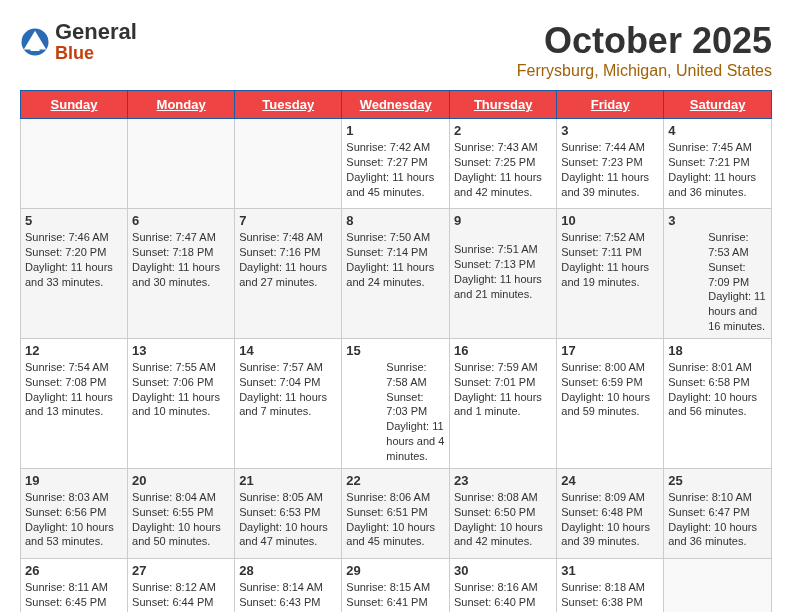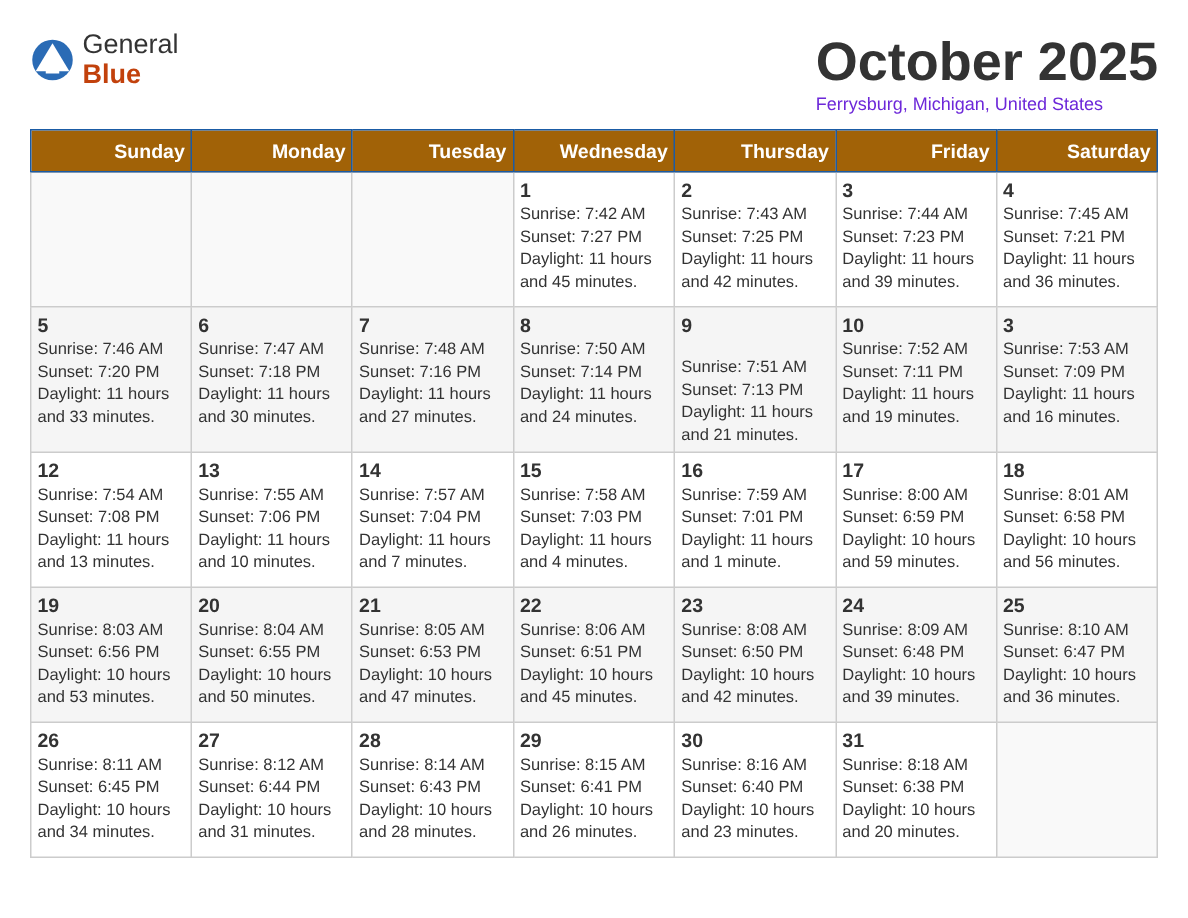--- a/index.html
+++ b/index.html
@@ -19,58 +19,59 @@
     .logo {
       display: flex;
       align-items: center;
     }
     .logo-text {
       display: flex;
       flex-direction: column;
       line-height: 1.1;
     }
     .logo-general {
-      font-size: 18px;
-      font-weight: normal;
+      font-size: 22px;
+      font-weight: bold;
       color: #333;
     }
     .logo-blue {
       font-size: 18px;
       font-weight: bold;
       color: #c2410c;
     }
     .logo-icon {
       width: 30px;
       height: 30px;
       margin-right: 5px;
     }
     .title-area {
-      text-align: left;
+      text-align: right;
     }
     .month-title {
       font-size: 36px;
       font-weight: bold;
       color: #333;
     }
     .location {
-      font-size: 12px;
-      color: #6d28d9;
+      font-size: 16px;
+      color: #a16207;
     }
     .calendar {
       width: 100%;
       border-collapse: collapse;
       border: 1px solid #ccc;
     }
     .calendar th {
-      background-color: #a16207;
+      background-color: #ef4444;
       color: white;
       padding: 6px 4px;
       font-size: 13px;
-      text-align: right;
+      text-align: center;
       border: 1px solid #1a5ba5;
+      text-decoration: underline;
     }
     .calendar td {
       border: 1px solid #ccc;
       vertical-align: top;
       padding: 4px;
       font-size: 11px;
       color: #333;
       width: 108px;
       height: 90px;
       background: #fff;
@@ -188,21 +189,21 @@
 Daylight: 11 hours and 21 minutes.</div>
         </td>
         <td>
           <span class="day-num">10</span>
           <div class="day-info" style="white-space: pre-line;">Sunrise: 7:52 AM
 Sunset: 7:11 PM
 Daylight: 11 hours and 19 minutes.</div>
         </td>
         <td>
           <span class="day-num">3</span>
-          <div class="day-info" style="white-space: pre-line;">Sunrise: 7:53 AM
+          <div class="day-info" style="white-space: pre-line; margin-left: 40px;">Sunrise: 7:53 AM
 Sunset: 7:09 PM
 Daylight: 11 hours and 16 minutes.</div>
         </td>
       </tr>
       <tr>
         <td>
           <span class="day-num">12</span>
           <div class="day-info" style="white-space: pre-line;">Sunrise: 7:54 AM
 Sunset: 7:08 PM
 Daylight: 11 hours and 13 minutes.</div>
@@ -214,21 +215,21 @@
 Daylight: 11 hours and 10 minutes.</div>
         </td>
         <td>
           <span class="day-num">14</span>
           <div class="day-info" style="white-space: pre-line;">Sunrise: 7:57 AM
 Sunset: 7:04 PM
 Daylight: 11 hours and 7 minutes.</div>
         </td>
         <td>
           <span class="day-num">15</span>
-          <div class="day-info" style="white-space: pre-line;">Sunrise: 7:58 AM
+          <div class="day-info" style="white-space: pre-line; margin-left: 40px;">Sunrise: 7:58 AM
 Sunset: 7:03 PM
 Daylight: 11 hours and 4 minutes.</div>
         </td>
         <td>
           <span class="day-num">16</span>
           <div class="day-info" style="white-space: pre-line;">Sunrise: 7:59 AM
 Sunset: 7:01 PM
 Daylight: 11 hours and 1 minute.</div>
         </td>
         <td>

